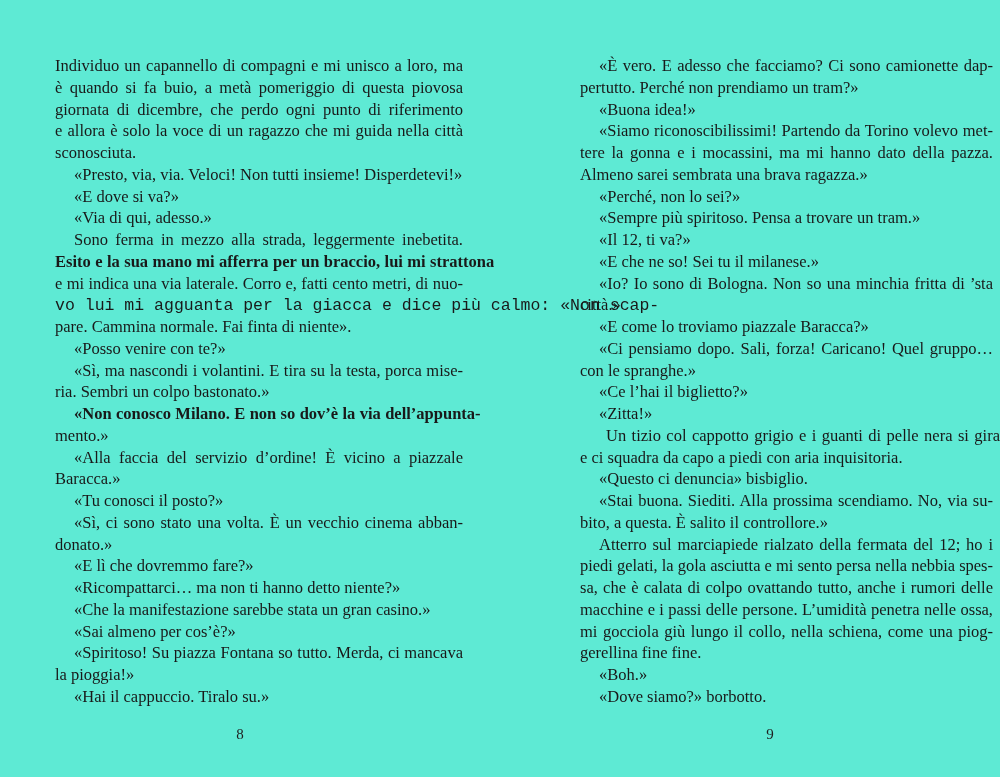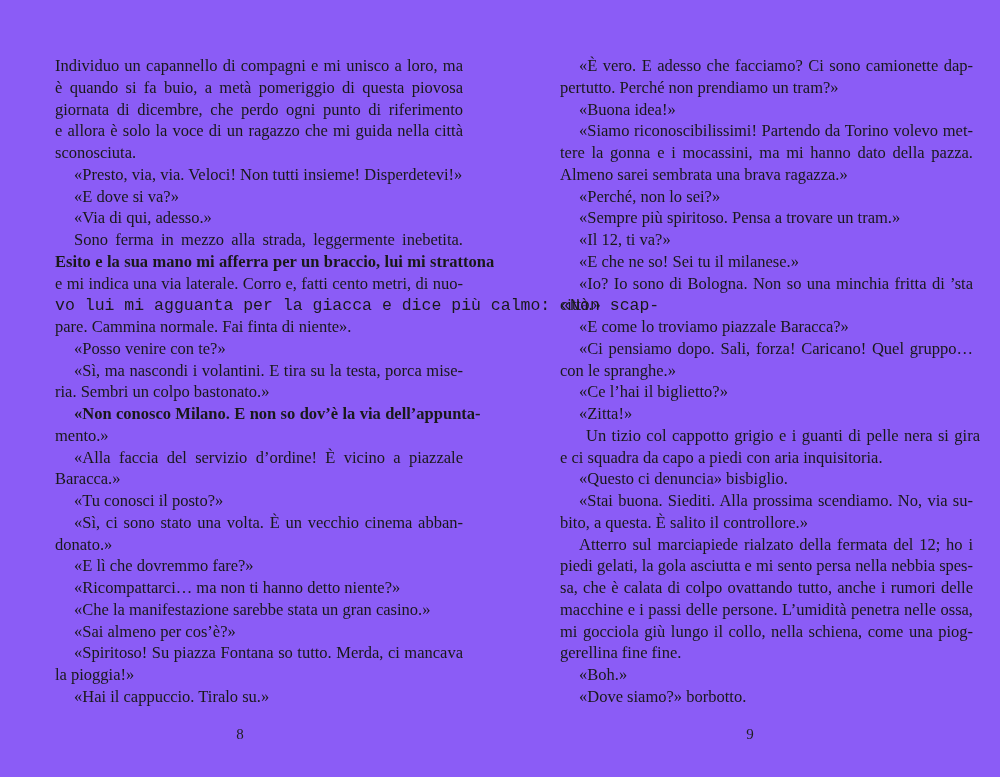--- a/index.html
+++ b/index.html
@@ -11,28 +11,28 @@
     width: 1000px;
     height: 777px;
     position: relative;
     overflow: hidden;
     font-family: "Liberation Serif", "DejaVu Serif", serif;
     color: #191919;
   }
   .spread {
     position: absolute;
     inset: 0;
-    background: #8b5cf6;
+    background: #5eead4;
   }
   .page {
     position: absolute;
     top: 55px;
   }
   #page-0 { left: 55px;  width: 408px; }
-  #page-1 { left: 560px; width: 413px; }
+  #page-1 { left: 580px; width: 413px; }
   .textblock {
     position: relative;
     width: 100%;
   }
   .line {
     height: 21.75px;
     line-height: 21.75px;
     font-size: 16.5px;
     white-space: nowrap;
   }

